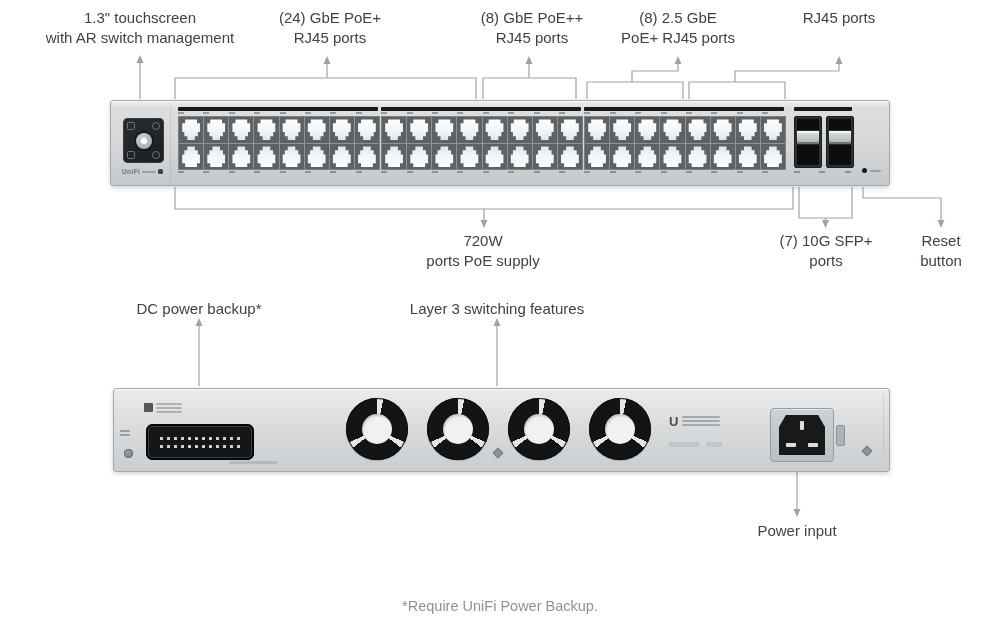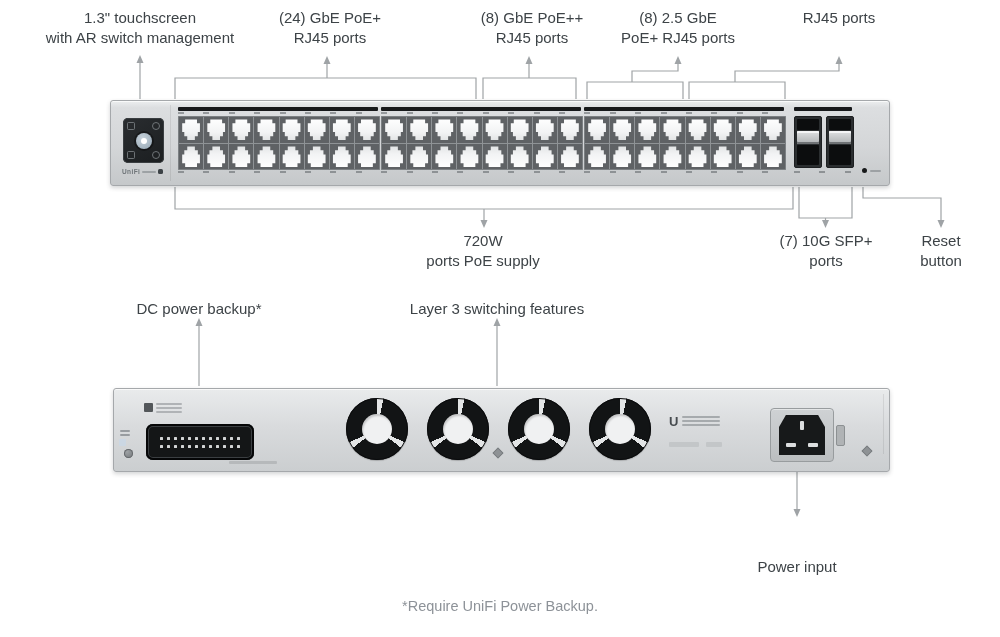--- a/index.html
+++ b/index.html
@@ -456,16 +456,16 @@
       <div class="inlet-socket">
         <span class="inlet-pin" style="left:50%;top:6px;width:4px;height:9px;margin-left:-2px;"></span>
         <span class="inlet-pin" style="left:7px;bottom:8px;width:10px;height:4px;"></span>
         <span class="inlet-pin" style="right:7px;bottom:8px;width:10px;height:4px;"></span>
       </div>
     </div>
     <div class="inlet-clip"></div>
     <div class="seam" style="left:769px;top:5px;width:1px;height:60px;"></div>
   </div>
 
-  <div class="lbl" style="left:797px;top:521px;margin-top:36px;">Power input</div>
+  <div class="lbl" style="left:797px;top:521px;">Power input</div>
   <div class="lbl muted" style="left:500px;top:596px;font-size:14.5px;">*Require UniFi Power Backup.</div>
 
 </div>
 
 </body></html>

